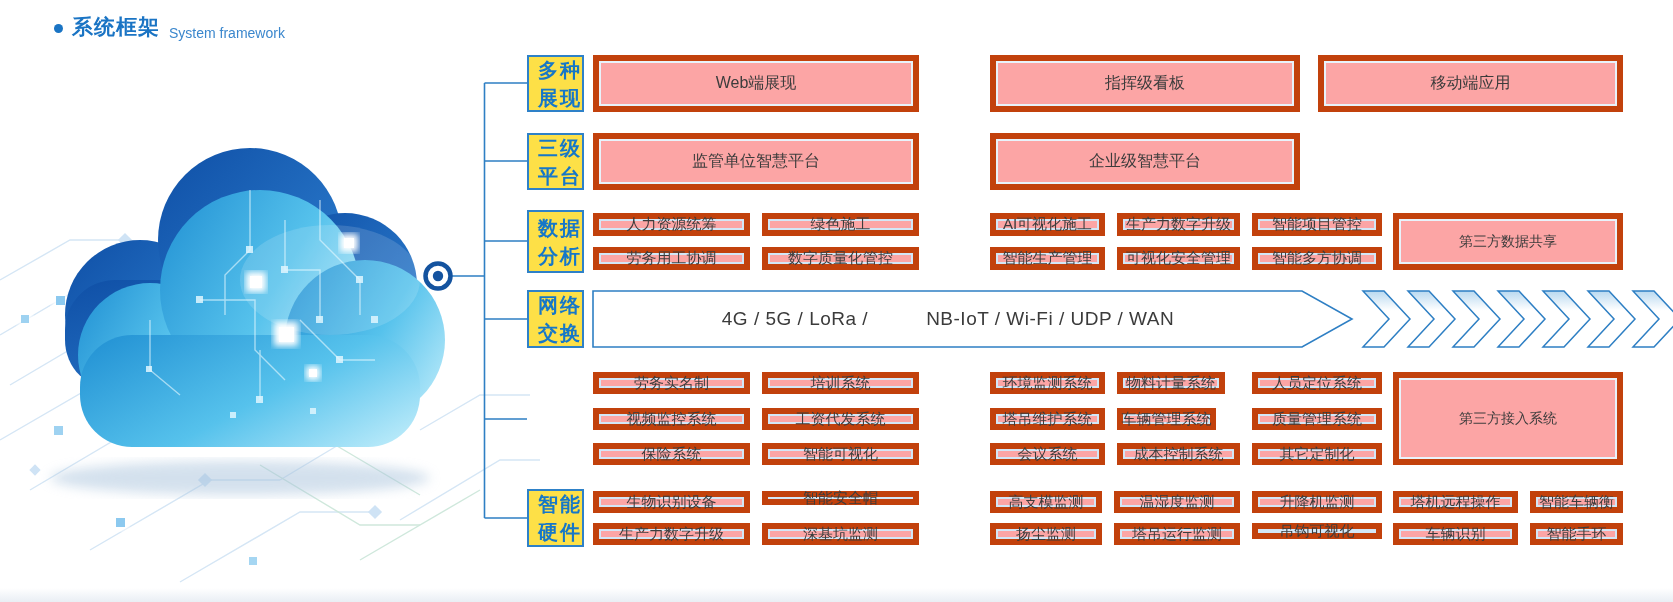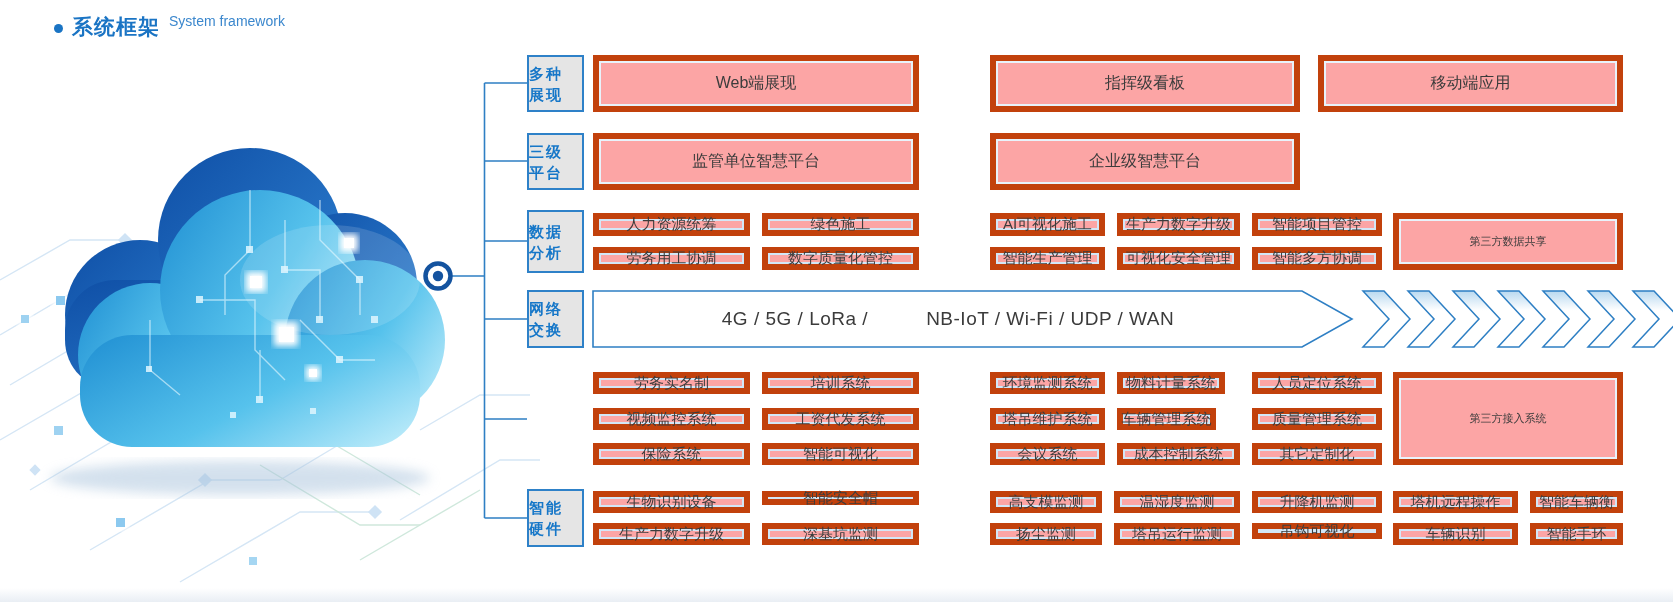--- a/index.html
+++ b/index.html
@@ -1,39 +1,39 @@
 <!DOCTYPE html>
 <html><head>
 <meta charset="utf-8">
 <style>
   html,body{margin:0;padding:0;background:#fff;}
   body{width:1673px;height:602px;position:relative;overflow:hidden;
        font-family:"Liberation Sans","DejaVu Sans",sans-serif;}
   .stage{position:absolute;inset:0;}
   
-  .title{position:absolute;left:54px;top:13px;display:flex;align-items:flex-start;gap:9px;}
+  .title{position:absolute;left:54px;top:13px;display:flex;align-items:flex-end;gap:9px;}
   .title .dot{width:9px;height:9px;border-radius:50%;background:#1a74c4;align-self:center;margin-top:2px;}
   .title .zh{font-size:21px;font-weight:bold;color:#1a74c4;letter-spacing:1px;}
   .title .en{font-size:14px;color:#3b87cd;}
   
   .art,.wires{position:absolute;pointer-events:none;}
   .art{left:0;top:130px;width:540px;height:472px;}
   .wires{left:0;top:0;width:1673px;height:602px;}
   
   .cat{position:absolute;left:527px;width:57px;box-sizing:border-box;
-       border:2px solid #2e81c8;background:#e5e5e5;color:#1677c8;font-weight:bold;
-       font-size:15px;line-height:1.4;letter-spacing:2px;display:flex;flex-direction:column;
-       align-items:flex-start;justify-content:center;z-index:3;}
+       border:2px solid #2e81c8;background:#fde047;color:#1677c8;font-weight:bold;
+       font-size:20px;line-height:1.4;letter-spacing:2px;display:flex;flex-direction:column;
+       align-items:flex-end;justify-content:center;z-index:3;}
   .cat span{display:block;}
   
   .box{position:absolute;box-sizing:border-box;background:#fca5a5;color:#3c3c3c;
        display:flex;align-items:center;justify-content:center;z-index:3;
        border:6px solid #c2410c;box-shadow:inset 0 0 0 2px #d3e7f7;font-size:15px;white-space:nowrap;}
   .box.lg{font-size:16px;box-shadow:inset 0 0 0 2px #e8f3fb;}
-  .box.md{font-size:11px;box-shadow:inset 0 0 0 2px #e8f3fb;}
+  .box.md{font-size:14px;box-shadow:inset 0 0 0 2px #e8f3fb;}
   
   .nettext{position:absolute;left:593px;top:291px;width:710px;height:56px;z-index:4;
            display:flex;align-items:center;justify-content:center;gap:58px;
            font-size:19px;color:#3b3b3b;letter-spacing:.5px;white-space:nowrap;}
   .ground-strip{position:absolute;left:0;right:0;bottom:0;height:14px;z-index:1;
            background:linear-gradient(#ffffff, #e9eef4);}
 </style>
 </head>
 <body>
 

